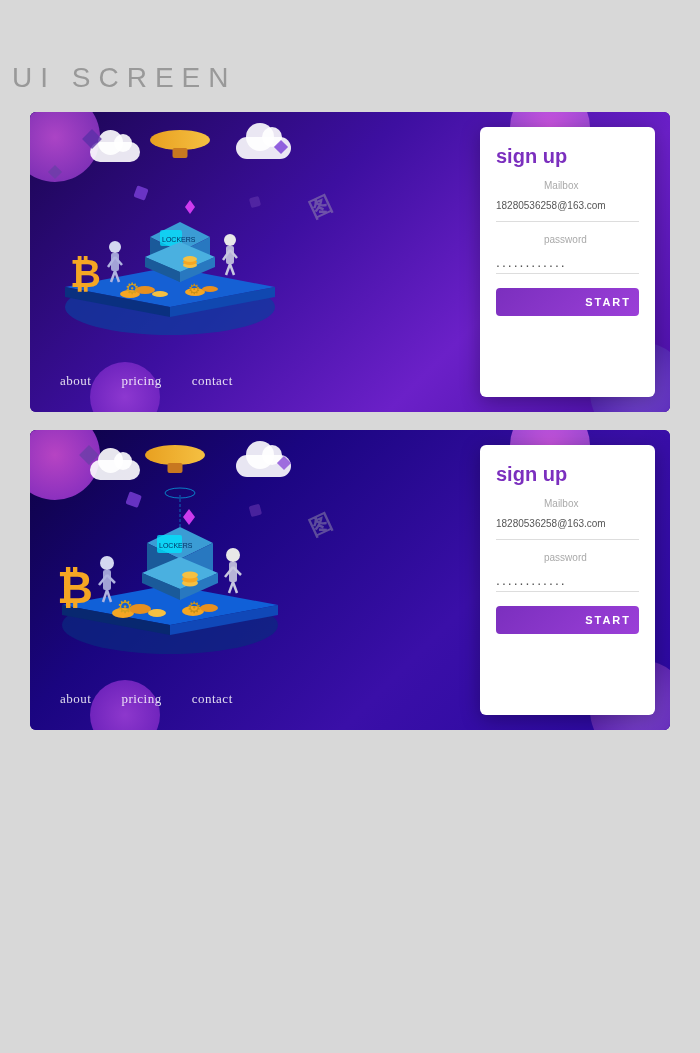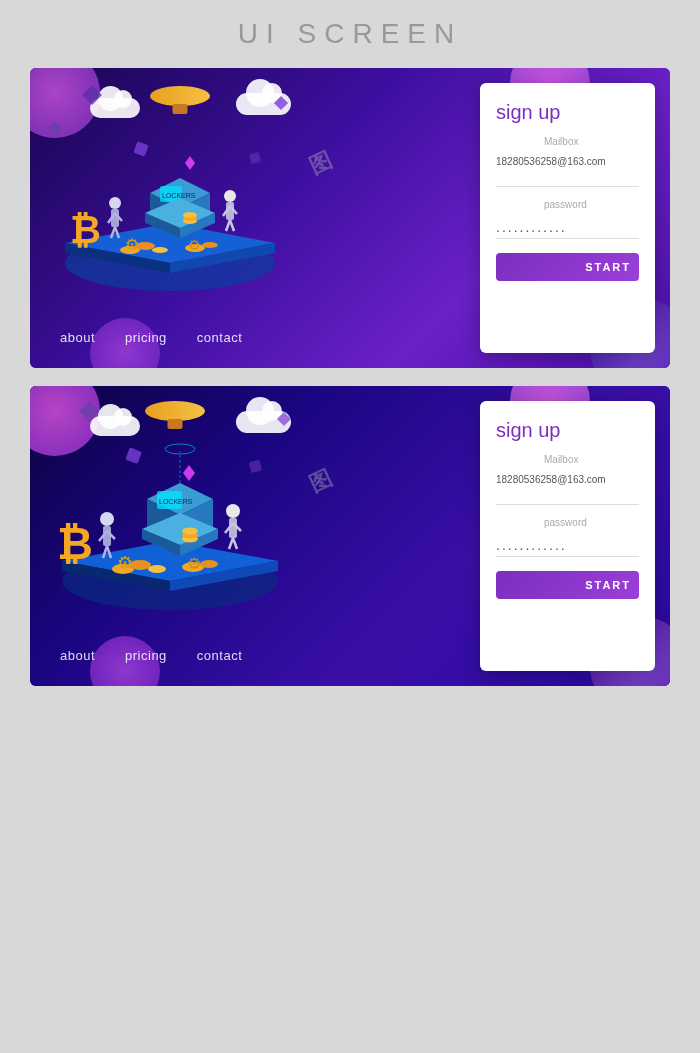--- a/index.html
+++ b/index.html
@@ -6,26 +6,26 @@
     body {
       width: 700px;
       height: 1053px;
       background: #d8d8d8;
       font-family: Arial, sans-serif;
       overflow: hidden;
     }
 
     
     .page-title {
-      text-align: center;
-      padding: 18px 4px 14px;
+      padding: 18px 12px 14px;
       font-size: 28px;
       letter-spacing: 8px;
       color: #999;
       font-weight: 300;
+      margin-top: 44px;
     }
 
     
     .ui-card {
       position: relative;
       margin: 0 30px;
       height: 300px;
       border-radius: 6px;
       overflow: hidden;
       background: #3a0d9e;
@@ -152,20 +152,21 @@
       gap: 30px;
       padding-left: 30px;
       padding-bottom: 5px;
     }
 
     .nav-link {
       color: rgba(255,255,255,0.85);
       font-size: 13px;
       cursor: pointer;
       letter-spacing: 0.5px;
+      font-family: Liberation Serif, serif;
     }
 
     
     .card-right {
       position: absolute;
       right: 15px;
       top: 15px;
       bottom: 15px;
       width: 175px;
       background: white;
@@ -174,36 +175,36 @@
       display: flex;
       flex-direction: column;
       gap: 8px;
       box-shadow: 0 4px 20px rgba(0,0,0,0.3);
       z-index: 20;
     }
 
     .form-title {
       font-size: 20px;
       color: #7b2fbe;
-      font-weight: normal;
+      font-weight: bold;
       margin-bottom: 4px;
     }
 
     .form-field-label {
       font-size: 10px;
       color: #aaa;
       margin-bottom: 1px;
       padding-left: 48px;
     }
 
     .form-field-value {
       font-size: 10px;
       color: #555;
       border-bottom: 1px solid #ddd;
-      padding-bottom: 19px;
+      padding-bottom: 10px;
       margin-bottom: 4px;
     }
 
     .form-field-dots {
       font-size: 14px;
       color: #555;
       border-bottom: 1px solid #ddd;
       padding-bottom: 3px;
       margin-bottom: 6px;
       letter-spacing: 2px;

